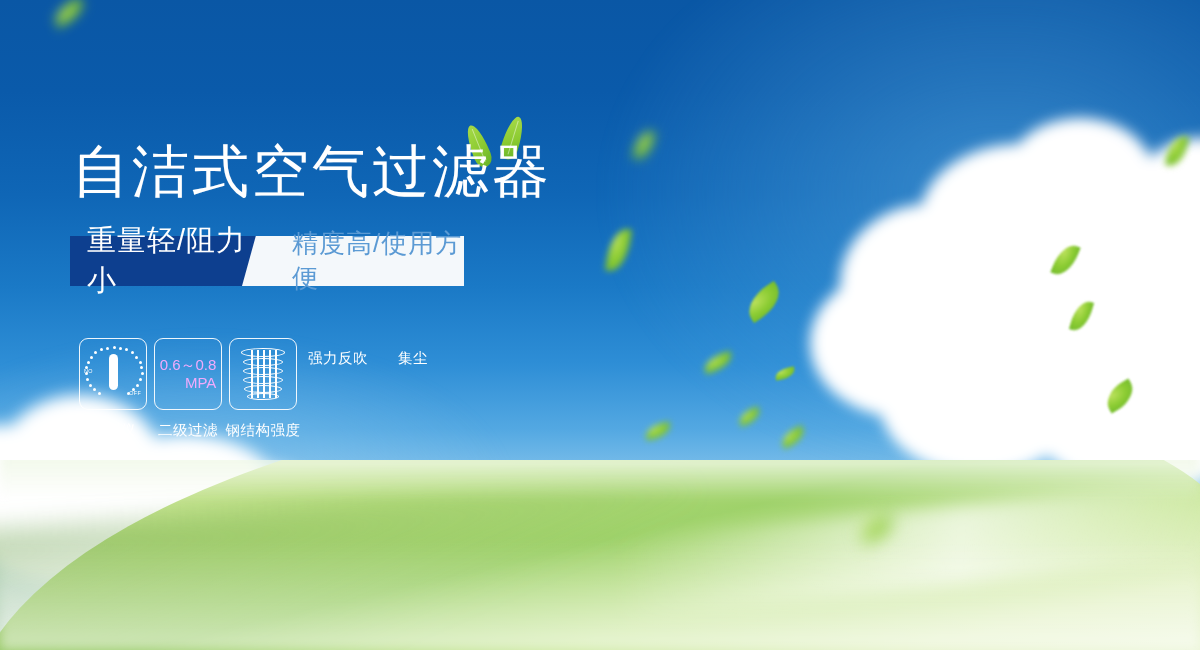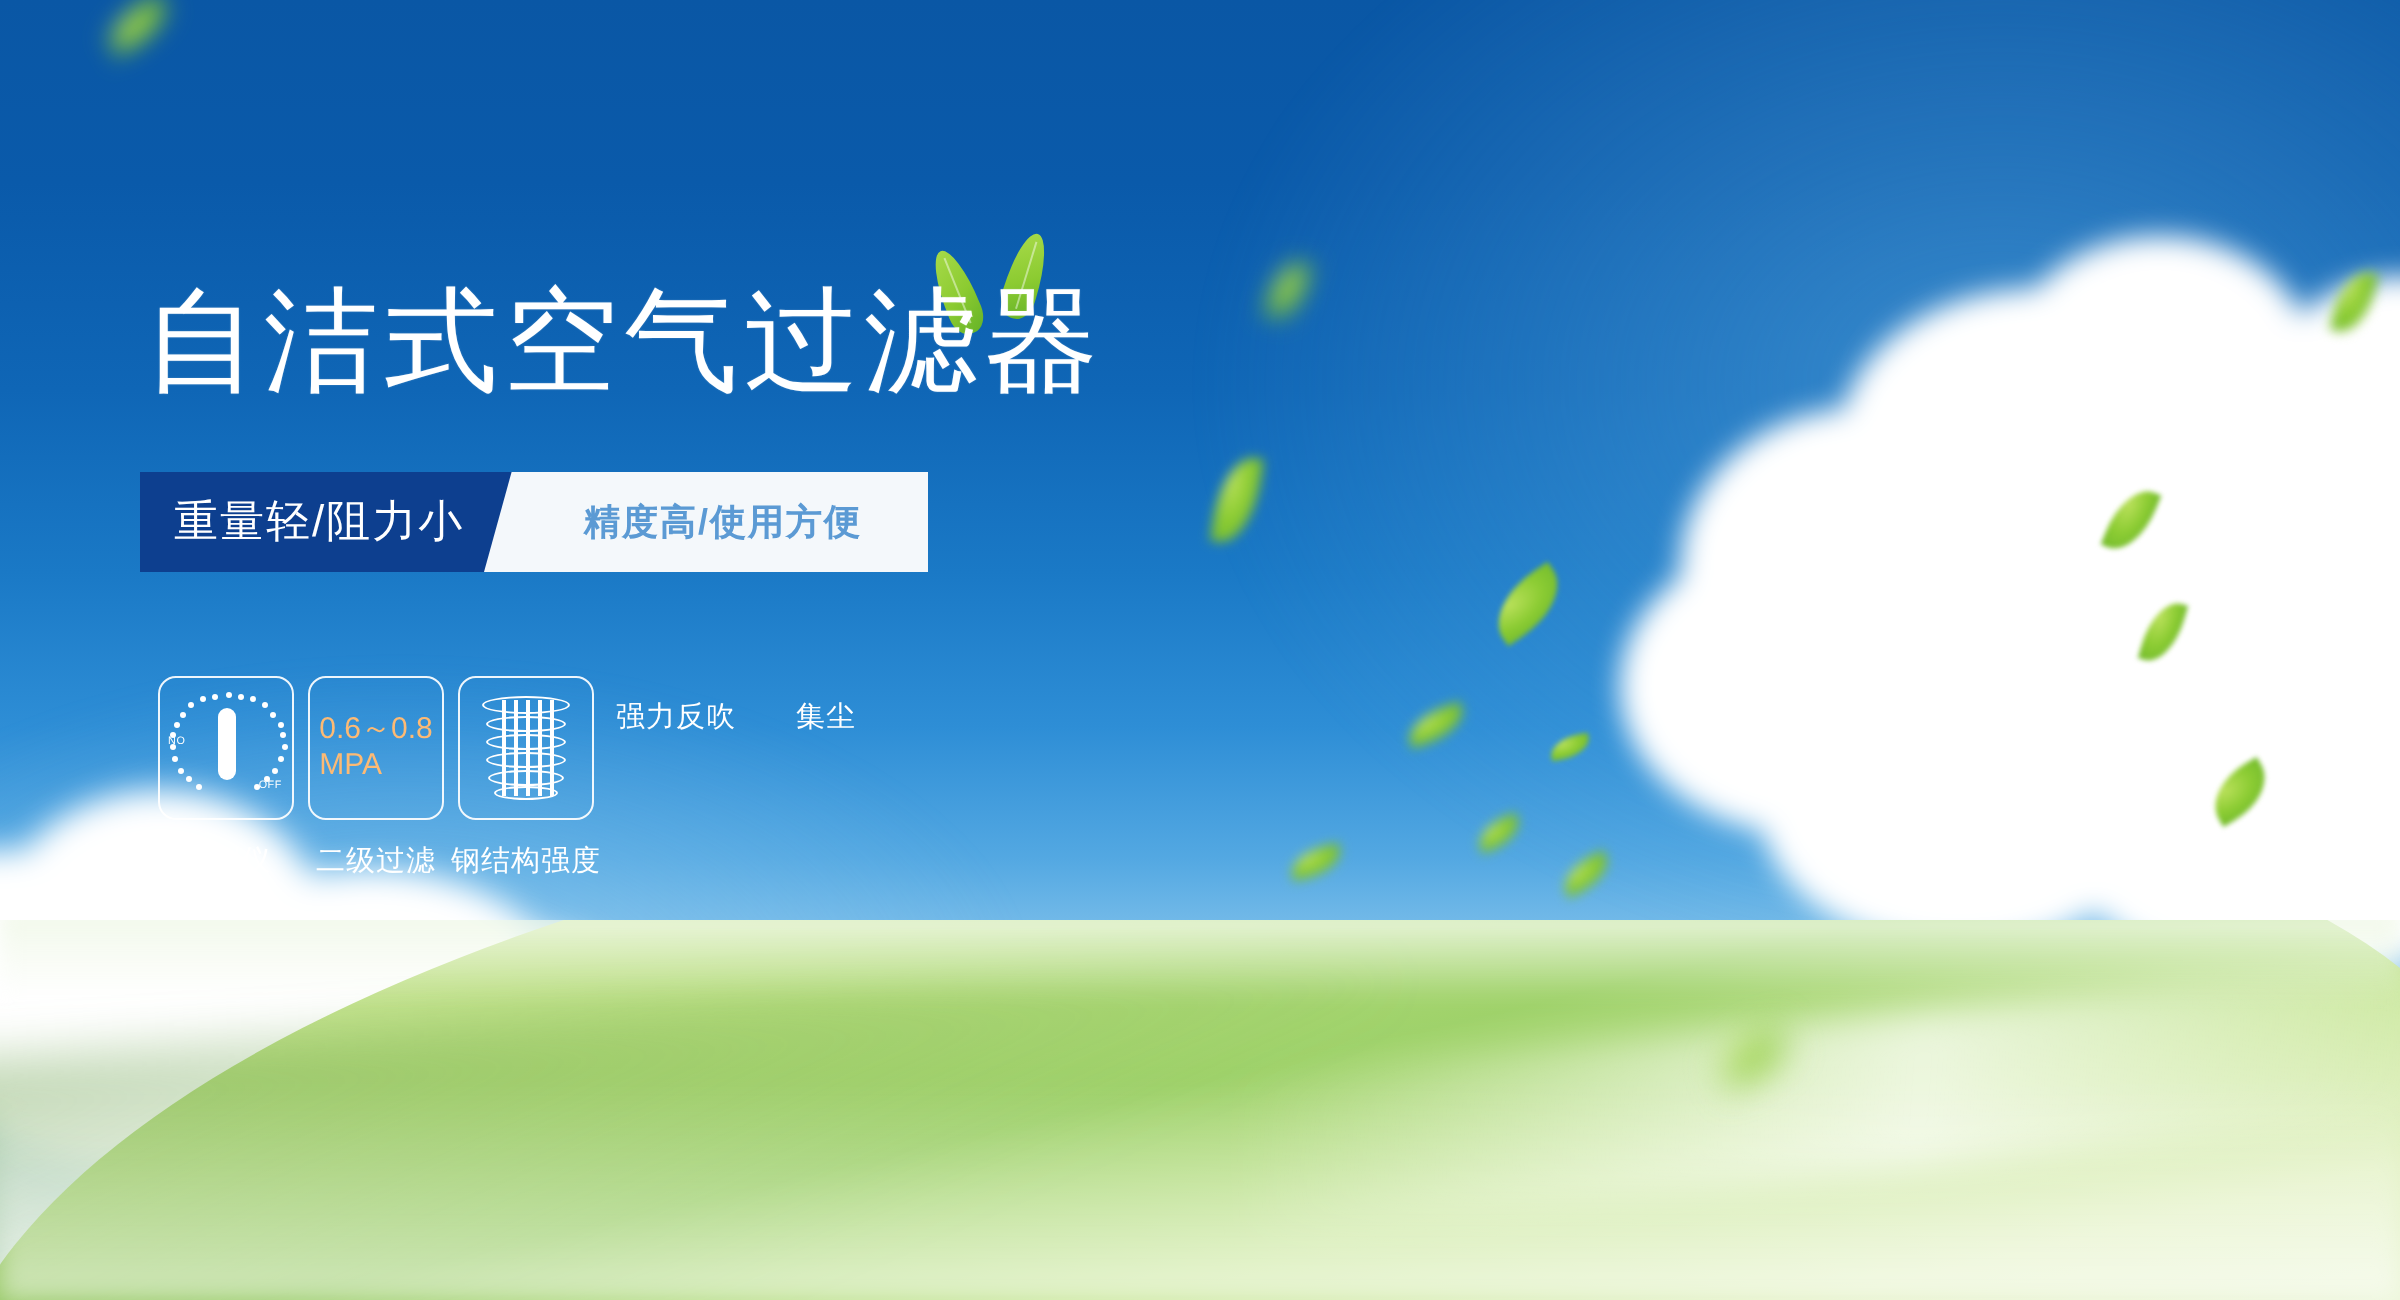--- a/index.html
+++ b/index.html
@@ -95,36 +95,36 @@
   
   .title{position:absolute;left:72px;top:143px;color:#ffffff;
     font-size:57px;line-height:1;letter-spacing:3px;font-weight:400;
     white-space:nowrap;
     text-shadow:0 0 1px rgba(255,255,255,.25);}
 
   
   .subbar{position:absolute;left:70px;top:236px;width:394px;height:50px;display:flex;}
   .subbar .left{position:relative;width:200px;height:50px;background:#0d3f8f;
     display:flex;align-items:center;}
-  .subbar .left span{color:#fff;font-size:22px;letter-spacing:1px;padding-left:17px;}
+  .subbar .left span{color:#fff;font-size:29px;letter-spacing:1px;padding-left:17px;}
   .subbar .wedge{position:absolute;left:172px;top:0;width:46px;height:50px;
     background:#f4f8fb;
     clip-path:polygon(30% 0, 100% 0, 70% 100%, 0 100%);}
   .subbar .right{position:relative;flex:1;height:50px;background:#f4f8fb;
     display:flex;align-items:center;}
-  .subbar .right span{color:#5b9ad4;font-size:18px;letter-spacing:1px;padding-left:22px;font-weight:bold;}
+  .subbar .right span{color:#5b9ad4;font-size:26px;letter-spacing:1px;padding-left:22px;}
 
   
   .features{position:absolute;left:79px;top:338px;display:flex;gap:7px;}
   .feat{width:68px;display:flex;flex-direction:column;align-items:center;}
   .feat .box{width:68px;height:72px;border:1.6px solid rgba(255,255,255,.92);
     border-radius:9px;position:relative;display:flex;align-items:center;
     justify-content:center;}
   .feat .cap{margin-top:11px;color:#fff;font-size:14.5px;letter-spacing:.5px;white-space:nowrap;}
-  .feat .txt{color:#fdba74;text-align:left;line-height:1.22;font-size:15px;}
+  .feat .txt{color:#f0abfc;text-align:right;line-height:1.22;font-size:15px;}
   .feat .txt .l2{font-size:15px;}
 
   
   .dial{position:relative;width:58px;height:58px;}
   .dial .dot{position:absolute;width:3.1px;height:3.1px;border-radius:50%;background:#fff;}
   .dial .bar{position:absolute;left:50%;top:9px;width:9px;height:36px;margin-left:-4.5px;
     background:#fff;border-radius:5px;}
   .dial .no{position:absolute;left:0px;top:23px;color:#fff;font-size:5.4px;letter-spacing:.3px;}
   .dial .off{position:absolute;right:1px;bottom:7px;color:#fff;font-size:5.4px;letter-spacing:.3px;}
 

